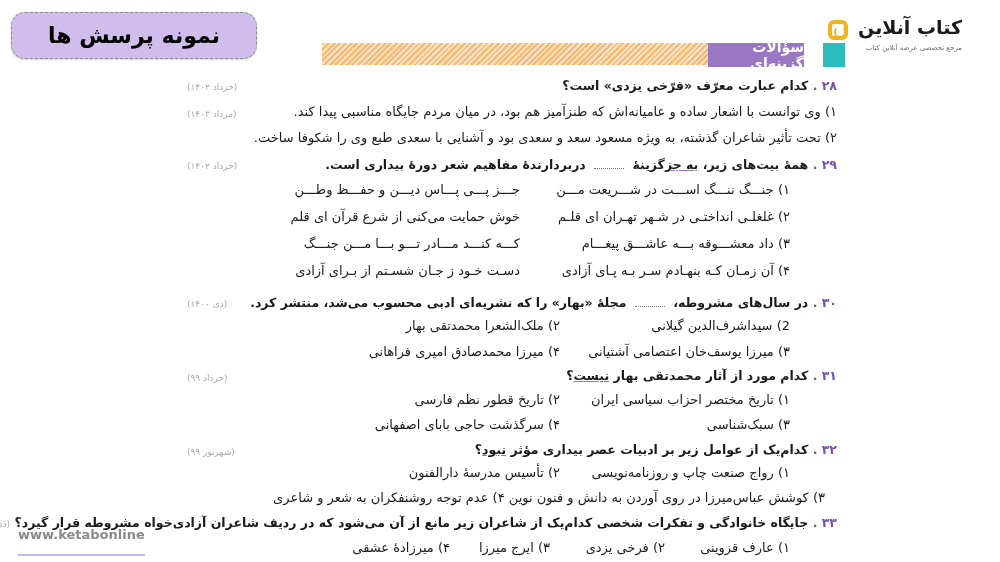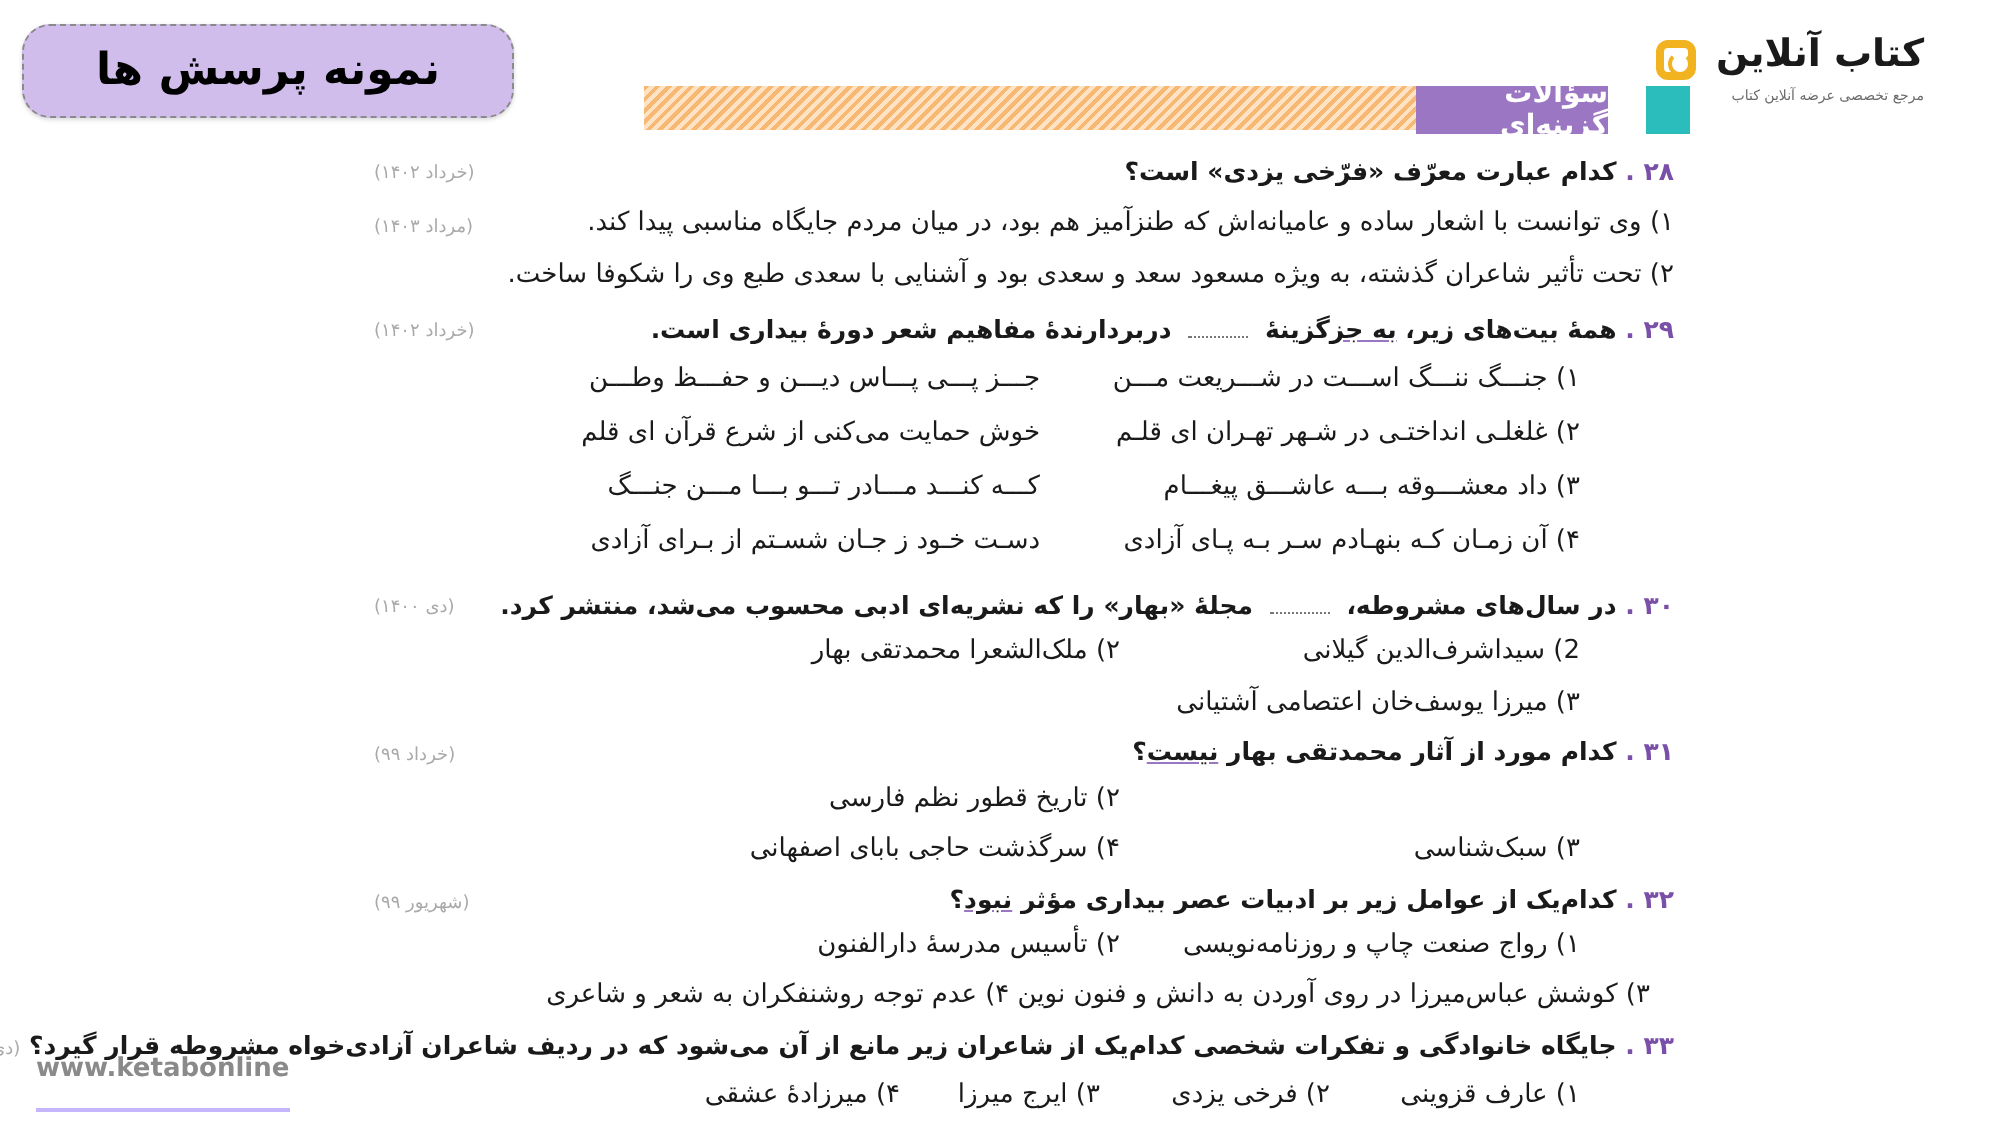--- a/index.html
+++ b/index.html
@@ -109,27 +109,29 @@
   <div class="line q" style="top:295px;">
     <span class="qnum">۳۰ .</span>
     <span>در سال‌های مشروطه،</span>
     <span class="blank"></span>
     <span>مجلهٔ «بهار» را که نشریه‌ای ادبی محسوب می‌شد، منتشر کرد.</span>
   </div>
   <div class="src" style="top:299px;text-align:right;">(دی ۱۴۰۰)</div>
   <div class="col" style="top:318px; right:210px;">2) سیداشرف‌الدین گیلانی</div>
   <div class="col" style="top:318px; right:440px;">۲) ملک‌الشعرا محمدتقی بهار</div>
   <div class="col" style="top:344px; right:210px;">۳) میرزا یوسف‌خان اعتصامی آشتیانی</div>
+  <div class="col" style="top:344px; right:440px;">۴) میرزا محمدصادق امیری فراهانی</div>
 
   <div class="line q" style="top:368px;">
     <span class="qnum">۳۱ .</span>
     <span>کدام مورد از آثار محمدتقی بهار</span>
     <span class="u">نیست</span><span>؟</span>
   </div>
   <div class="src" style="top:373px;">(خرداد ۹۹)</div>
+  <div class="col" style="top:392px; right:210px;">۱) تاریخ مختصر احزاب سیاسی ایران</div>
   <div class="col" style="top:392px; right:440px;">۲) تاریخ قطور نظم فارسی</div>
   <div class="col" style="top:417px; right:210px;">۳) سبک‌شناسی</div>
   <div class="col" style="top:417px; right:440px;">۴) سرگذشت حاجی بابای اصفهانی</div>
 
   <div class="line q" style="top:442px;">
     <span class="qnum">۳۲ .</span>
     <span>کدام‌یک از عوامل زیر بر ادبیات عصر بیداری مؤثر</span>
     <span class="u">نبود</span><span>؟</span>
   </div>
   <div class="src" style="top:447px;">(شهریور ۹۹)</div>

